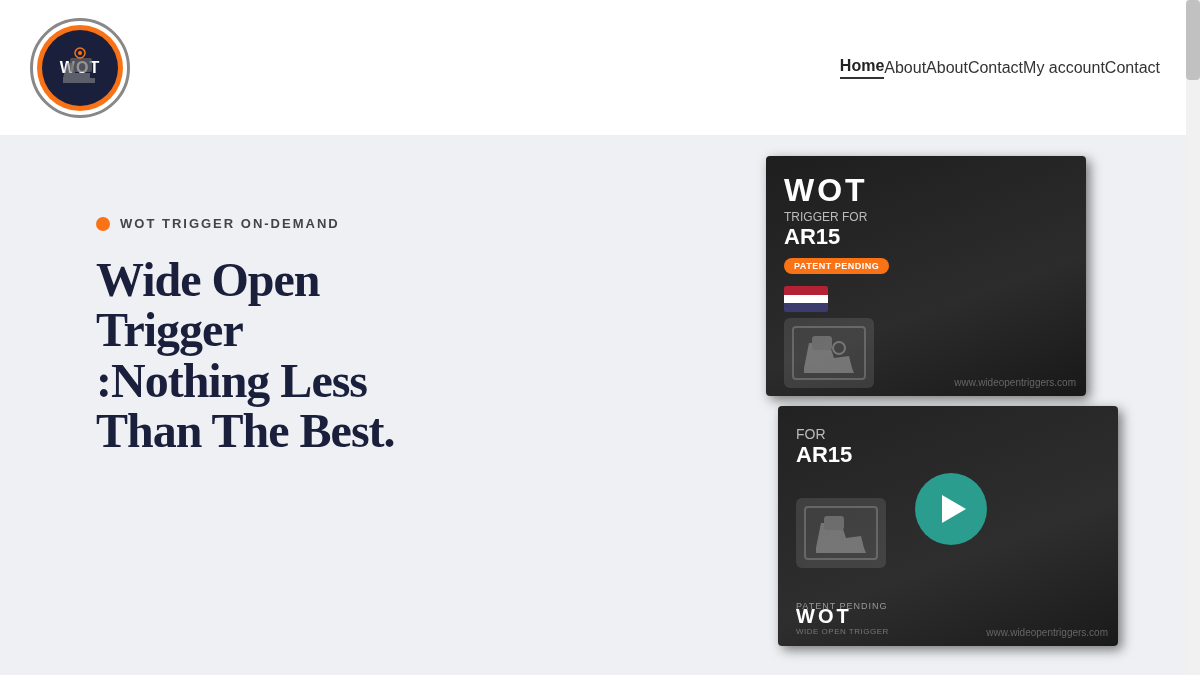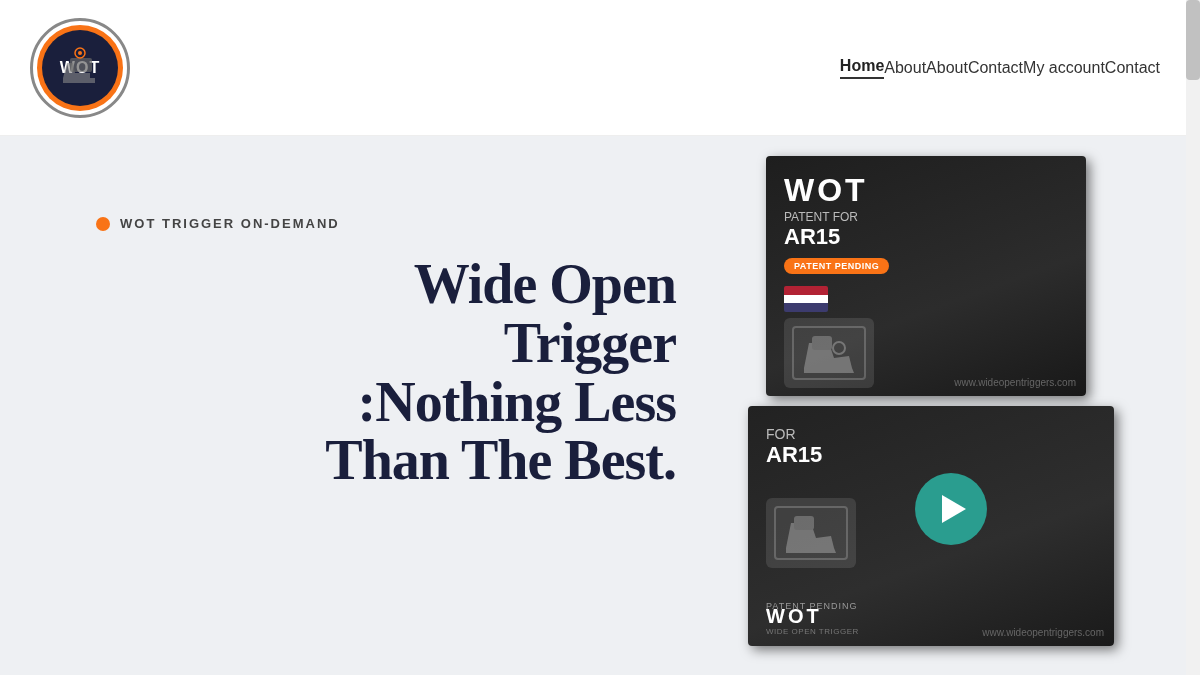--- a/index.html
+++ b/index.html
@@ -127,26 +127,25 @@
       font-family: Arial, sans-serif;
       font-size: 13px;
       font-weight: 700;
       letter-spacing: 2px;
       color: #444;
       text-transform: uppercase;
     }
 
     .hero-title {
       font-family: Georgia, 'Times New Roman', serif;
-      font-size: 56px;
+      font-size: 48px;
       font-weight: 900;
       color: #1a1f3c;
       line-height: 1.05;
       letter-spacing: -1px;
-      text-align: right;
     }
 
     
     .play-button {
       position: absolute;
       bottom: 30%;
       left: 50%;
       transform: translateX(-50%);
       width: 72px;
       height: 72px;
@@ -187,22 +186,22 @@
     .pbox-1 {
       top: 20px;
       left: 30px;
       width: 320px;
       height: 240px;
       background: linear-gradient(160deg, #1e1e1e 0%, #2c2c2c 60%, #181818 100%);
     }
 
     .pbox-2 {
       top: 270px;
-      left: 12px;
-      width: 366px;
+      left: 42px;
+      width: 340px;
       height: 240px;
       background: linear-gradient(160deg, #222 0%, #2e2e2e 60%, #1a1a1a 100%);
     }
 
     .pbox-label {
       padding: 16px 18px 0;
     }
 
     .pbox-wot {
       font-family: Arial, sans-serif;
@@ -361,21 +360,21 @@
       <div class="pipe-h" style="top: 100px; left: 60%; width: 40%; opacity: 0.6;"></div>
       <div class="pipe-v" style="top: 0; left: 80%; height: 120px; opacity: 0.7;"></div>
       <div class="pipe-h" style="top: 150px; left: 5%; width: 20%; opacity: 0.5;"></div>
       <div class="pipe-v" style="top: 400px; right: 20px; height: 200px; opacity: 0.6; width: 14px;"></div>
       <div class="pipe-h" style="top: 420px; left: 55%; width: 50%; opacity: 0.7;"></div>
     </div>
 
     <div class="pbox pbox-1">
       <div class="pbox-label">
         <div class="pbox-wot">WOT</div>
-        <div class="pbox-trigger-for">PATENT FOR</div>
+        <div class="pbox-trigger-for">TRIGGER FOR</div>
         <div class="pbox-ar15">AR15</div>
       </div>
       <div class="pbox-orange-strip">PATENT PENDING</div>
       
       <div class="pbox-flag">
         <div style="background:#B22234; flex:1;"></div>
         <div style="background:#fff; flex:1;"></div>
         <div style="background:#3C3B6E; flex:1;"></div>
       </div>
       

